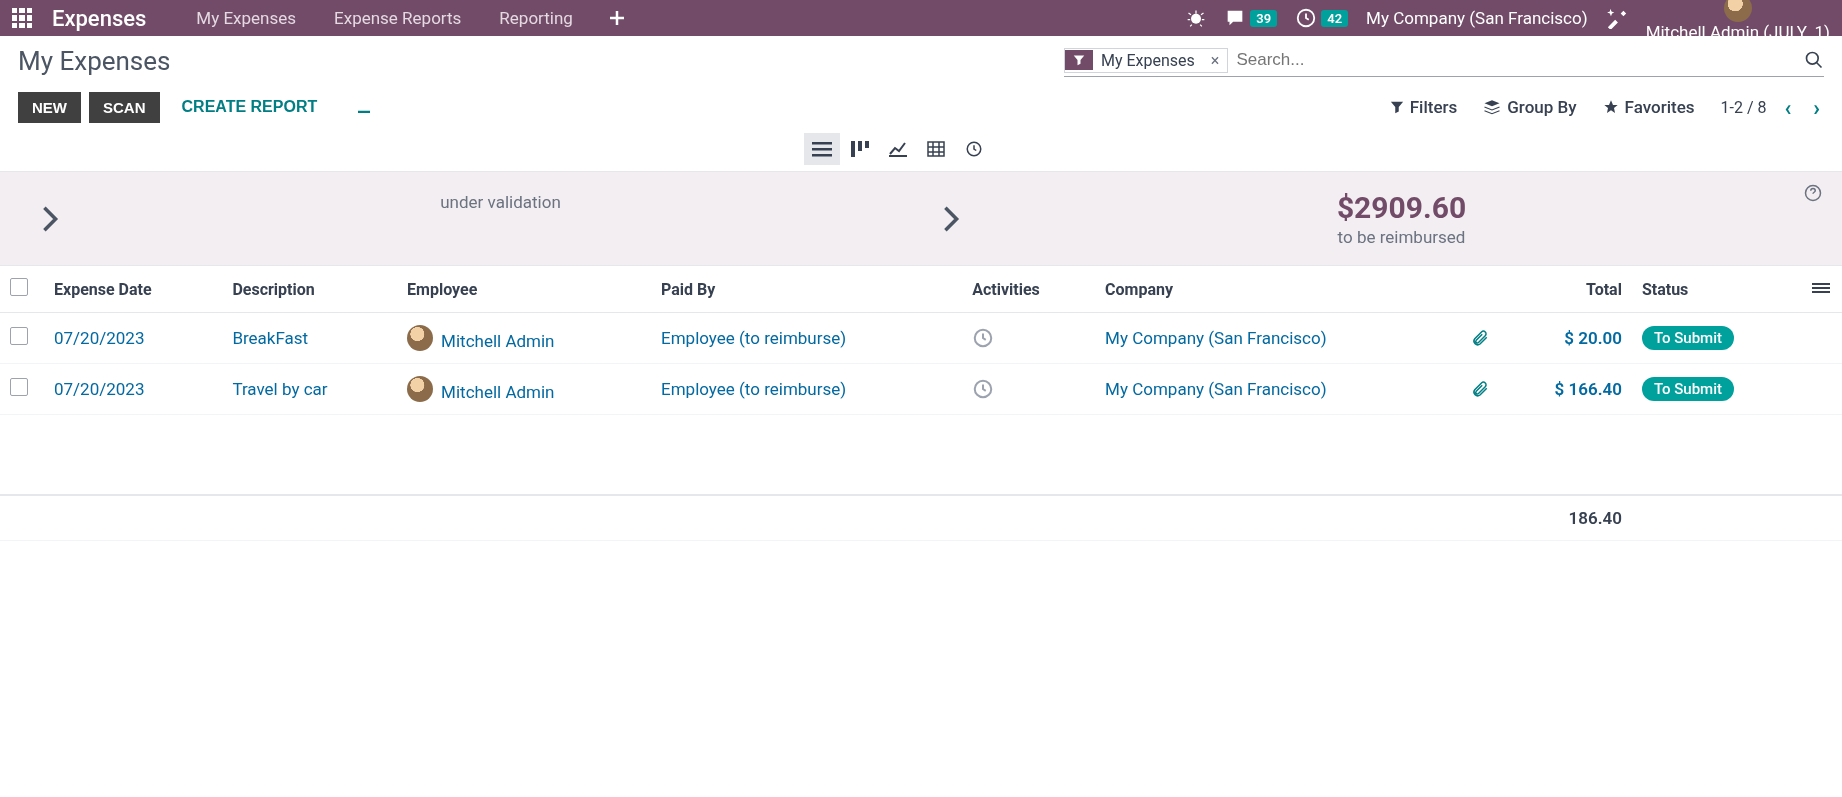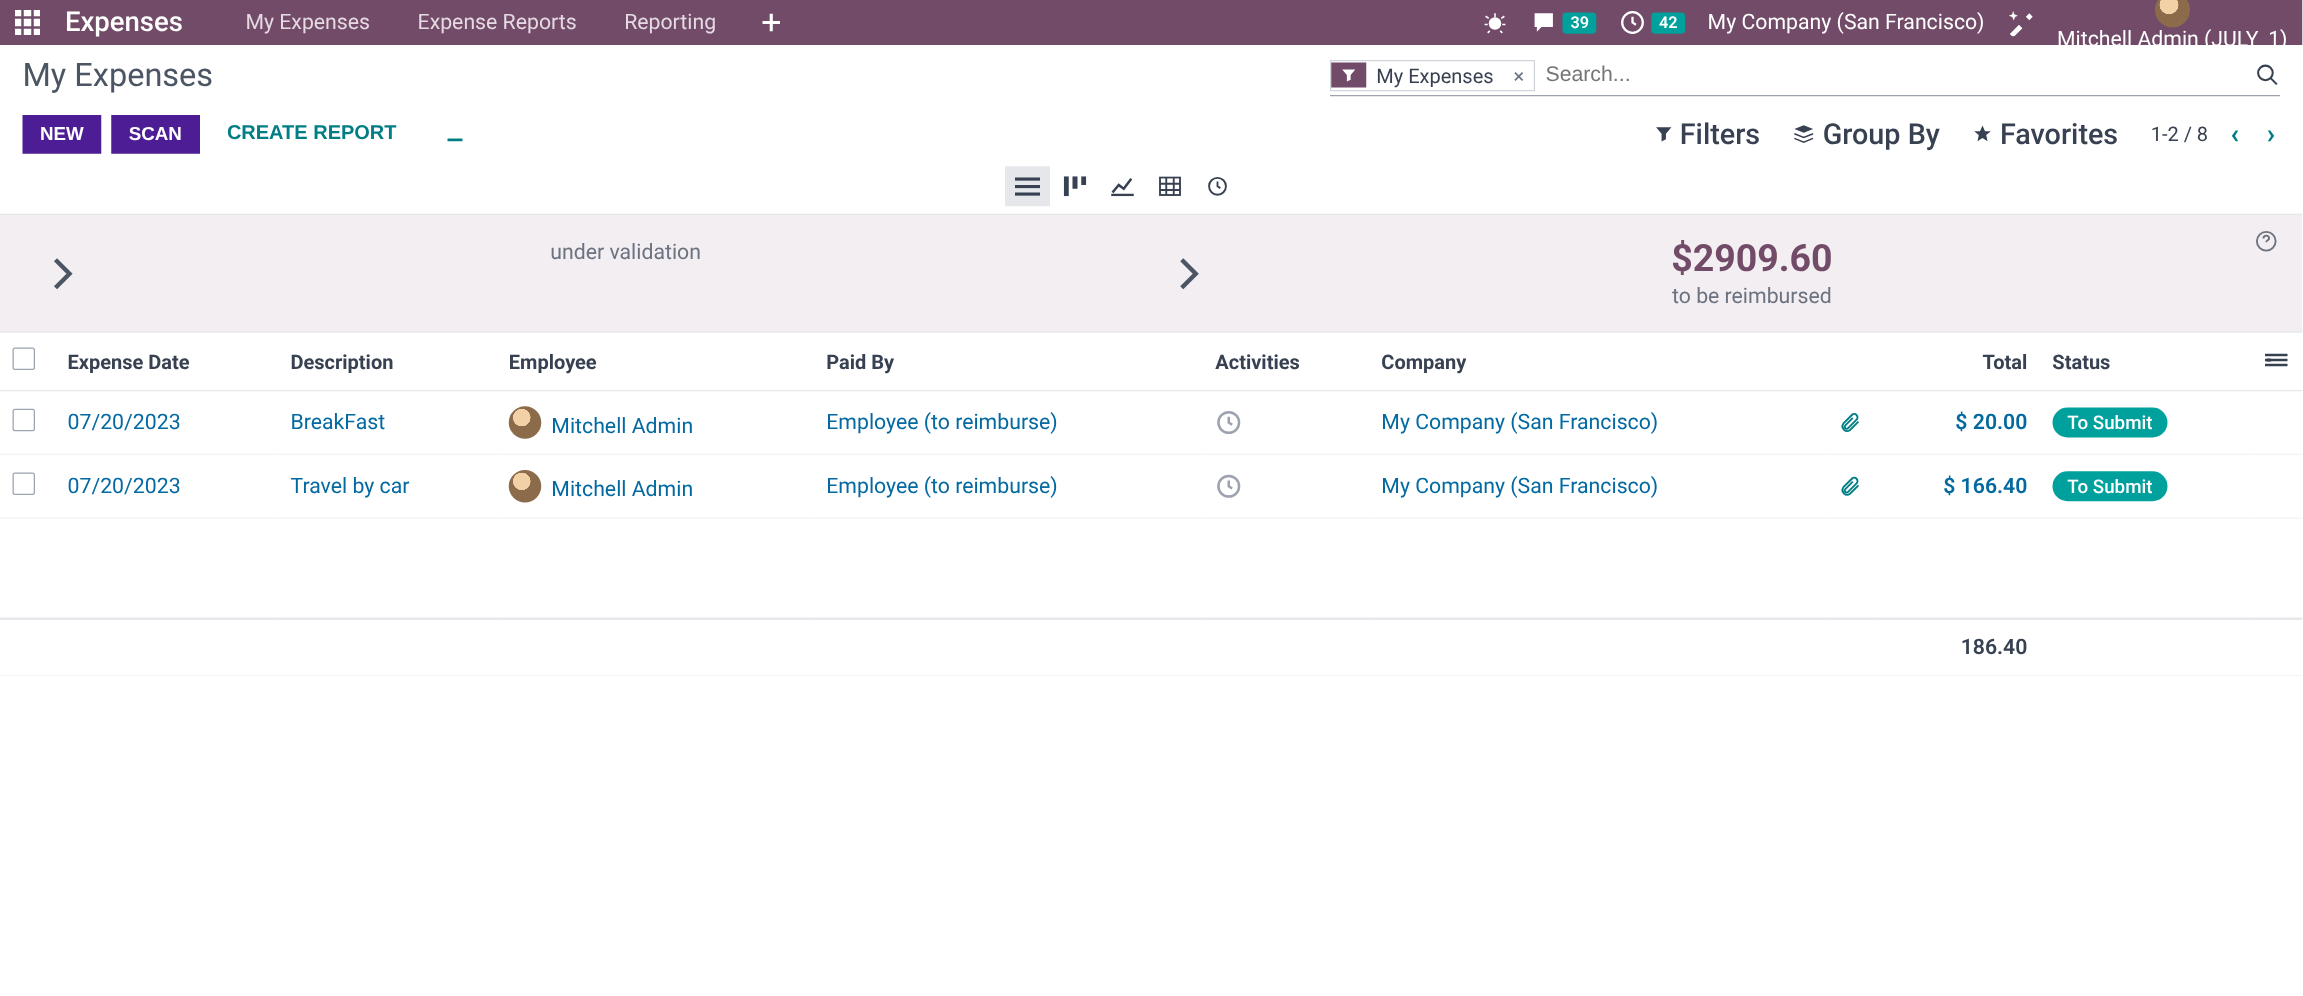--- a/index.html
+++ b/index.html
@@ -25,27 +25,27 @@
 .search-wrap { margin-left: auto; width: 760px; border-bottom: 1px solid #9ca3af; display:flex; align-items:center; padding-bottom:2px;}
 .search-chip { border: 1px solid #d1d5db; display: inline-flex; align-items: center; font-size: 16px; }
 .chip-icon { background: #714B67; color: #fff; padding: 4px 8px; display:flex; align-items:center;}
 .chip-label { padding: 2px 8px; }
 .chip-x { padding: 2px 8px; color: #6b7280; cursor: pointer; }
 .search-input { border: none; outline: none; font-size: 17px; flex: 1; padding: 4px 8px; color: #6b7280; }
 .search-icon-btn { margin-left:auto; color:#374151; cursor:pointer;}
 
 .cp-row2 { display:flex; align-items:center; margin-top: 14px; }
 .btn { border: none; padding: 7px 14px; font-size: 15px; font-weight: 600; cursor: pointer; }
-.btn-primary { background: #4c1d95; color: #fff; }
+.btn-primary { background: #404040; color: #fff; }
 .btn-secondary { background: transparent; color: #017e84; font-weight: 700; font-size:16px;}
 .btn-group-left { display:flex; gap:8px; align-items:center;}
 .download-icon { color:#017e84; margin-left: 16px; cursor:pointer;}
 
 .cp-right-tools { margin-left:auto; display:flex; align-items:center; gap: 26px;}
-.tool-item { display:flex; align-items:center; gap:6px; cursor:pointer; font-size:23px; color:#374151; font-weight:500;}
+.tool-item { display:flex; align-items:center; gap:6px; cursor:pointer; font-size:17px; color:#374151; font-weight:500;}
 .pager-area { display:flex; align-items:center; gap:14px;}
 .pager-text { font-size:16px; color:#374151;}
 .pager-arrow { color:#017e84; font-size:22px; cursor:pointer; font-weight:bold; padding: 0 4px;}
 
 .view-switch { display:flex; gap:2px; margin-left:26px; margin-top:10px;}
 .view-btn { width:36px; height:32px; display:flex; align-items:center; justify-content:center; cursor:pointer; color:#4b5563;}
 .view-btn.active { background:#e5e7eb;}
 
 .dashboard { background:#f3eef2; display:flex; padding: 18px 20px; border-bottom:1px solid #e5e7eb; position:relative;}
 .dash-cell { flex:1; text-align:center;}

